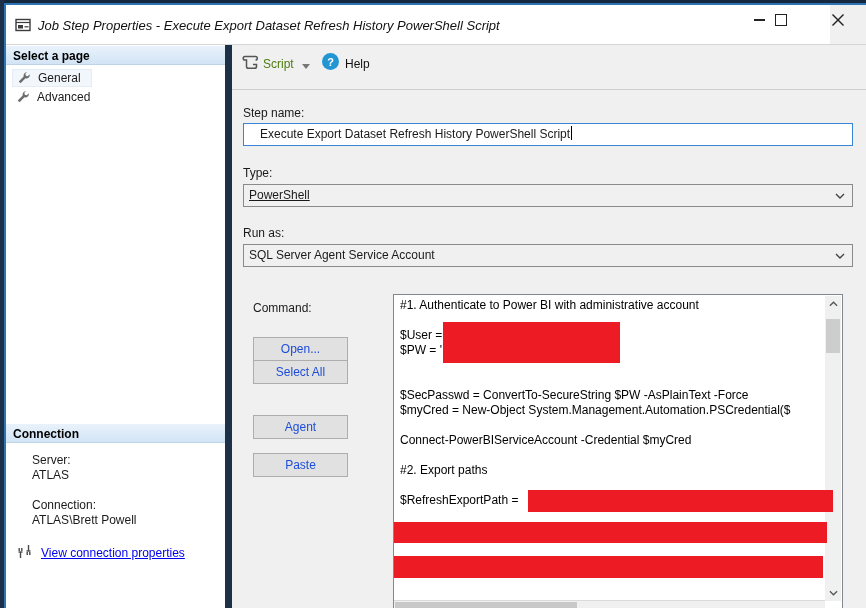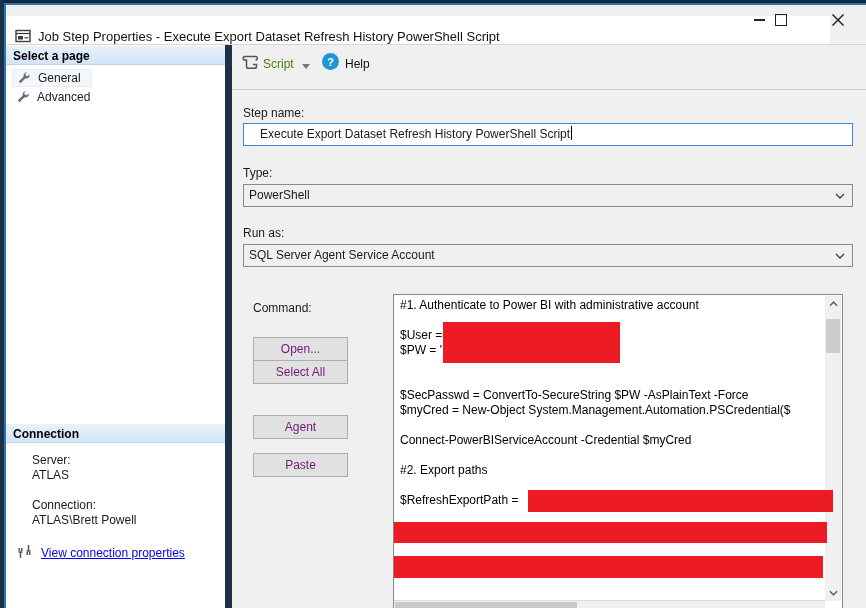--- a/index.html
+++ b/index.html
@@ -6,21 +6,21 @@
   body { background:#3a3a3a; font-family:"Liberation Sans", sans-serif; }
   #window {
     position:relative; width:866px; height:608px; overflow:hidden;
     background:#f0f0f0; font-size:12px; color:#1a1a1a;
   }
   
   .chrome-top   { position:absolute; left:0; top:0; width:866px; height:3px; background:#16283E; }
   .chrome-top-accent { position:absolute; left:0; top:3px; width:866px; height:2px; background:#2E74B5; }
   .chrome-left  { position:absolute; left:0; top:0; width:4px; height:608px; background:#1C3048; }
   .chrome-left-accent { position:absolute; left:4px; top:3px; width:2px; height:605px; background:#2E74B5; }
-  .titlebar { position:absolute; left:6px; top:16px; width:824px; height:39px; background:#ffffff; }
+  .titlebar { position:absolute; left:6px; top:5px; width:824px; height:39px; background:#ffffff;font-style:italic; }
   .titlebar-sep { position:absolute; left:6px; top:44px; width:860px; height:1px; background:#d6d6d6; }
   .title-icon { position:absolute; left:8px; top:11px; width:18px; height:18px; }
   .title-text { position:absolute; left:32px; top:13px; font-size:13px; color:#111; white-space:nowrap; }
   .win-btn { position:absolute; top:0; height:39px; display:flex; align-items:center; justify-content:center; cursor:default; }
   .btn-min   { left:744px; width:30px; }
   .btn-max   { left:766px; width:30px; }
   .btn-close { left:820px; width:36px; }
   .min-glyph { width:11px; height:2px; background:#222; }
   .max-glyph { width:12px; height:12px; border:1.5px solid #222; }
   
@@ -66,26 +66,26 @@
   .text-input {
     position:absolute; left:243px; top:123px; width:610px; height:23px;
     background:#fff; border:1px solid #3A86D4; padding:0 16px; line-height:21px; white-space:nowrap; overflow:hidden;
   }
   .caret { display:inline-block; width:1px; height:14px; background:#000; vertical-align:-2px; margin-left:1px; }
   .combo {
     position:absolute; left:243px; width:610px; height:23px;
     background:#f0f0f0; border:1px solid #8a8a8a; padding:0 22px 0 5px; line-height:21px;
     white-space:nowrap; overflow:hidden; cursor:default;
   }
-  .combo-type  { top:184px; }
+  .combo-type  { top:184px;text-decoration:underline; }
   .combo-runas { top:244px; }
   .combo-chevron { position:absolute; right:7px; top:8px; }
   .cmd-btn {
     position:absolute; left:253px; width:95px; height:24px;
-    background:#e1e1e1; border:1px solid #adadad; font-family:"Liberation Sans",sans-serif; font-size:12px; color:#701a75;
+    background:#e1e1e1; border:1px solid #adadad; font-family:"Liberation Sans",sans-serif; font-size:12px; color:#1d4ed8;
   }
   .btn-open   { top:337px; }
   .btn-selall { top:360px; }
   .btn-copy   { top:415px; }
   .btn-paste  { top:453px; }
   
   .cmd-box {
     position:absolute; left:393px; top:294px; width:450px; height:320px;
     background:#fff; border:1px solid #828790;
   }

